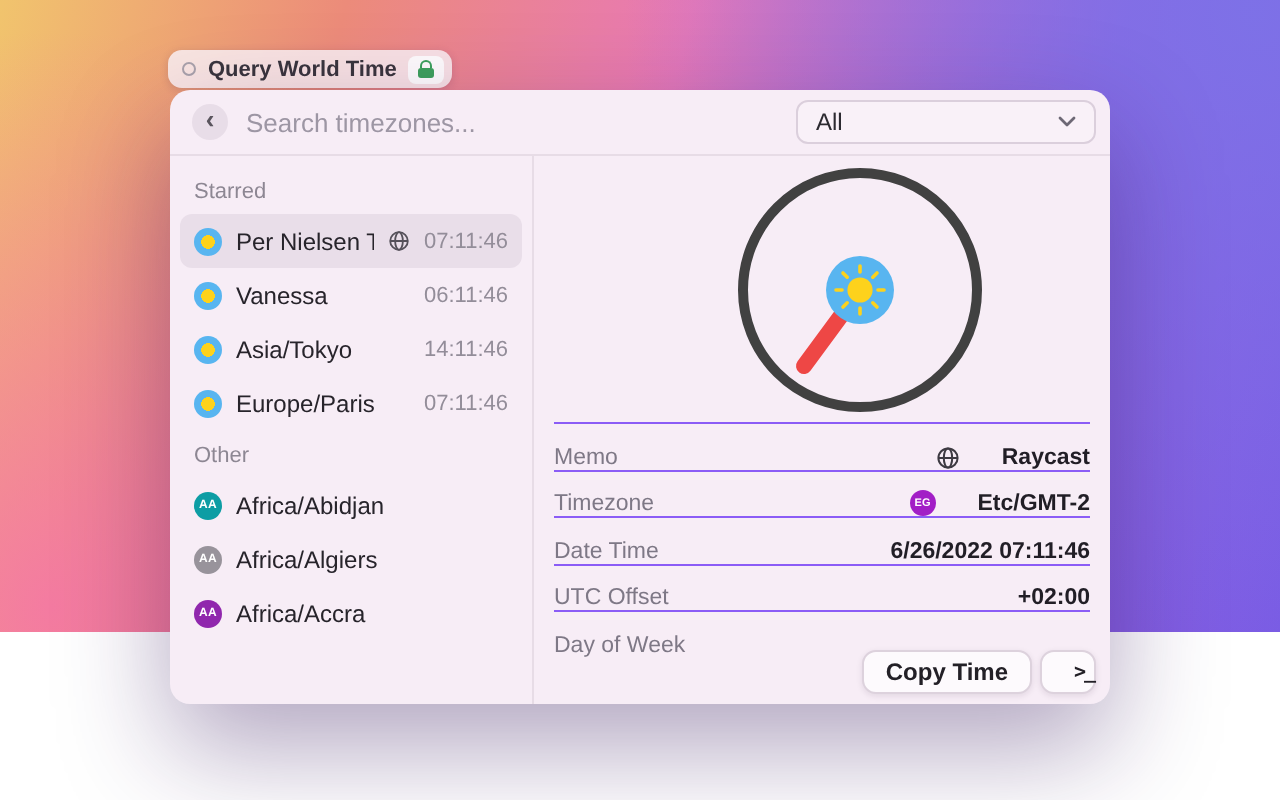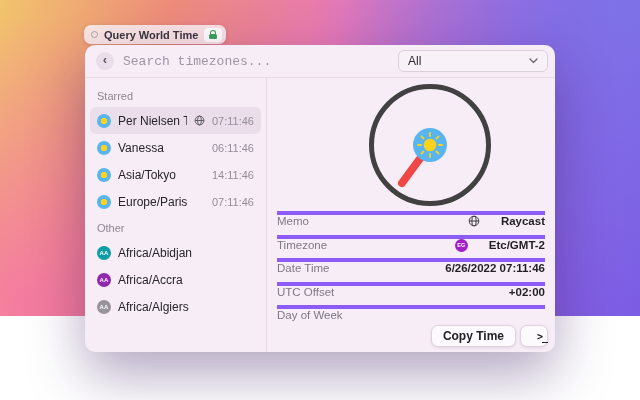--- a/index.html
+++ b/index.html
@@ -38,21 +38,21 @@
     display:flex; flex-direction:column;
     box-shadow:0 22px 55px rgba(50,18,90,.38);
   }
 
   .header { height:33px; flex:none; display:flex; align-items:center; gap:9px;
     padding:0 7px 0 11px; border-bottom:1px solid #e7dce6; }
   .back-btn { width:18px; height:18px; border-radius:50%; background:#e8dde8; border:none;
     color:#5a555e; font-size:13px; font-weight:700; line-height:16px; text-align:center;
     cursor:pointer; flex:none; padding-bottom:2px; }
   .search-input { flex:1; border:none; outline:none; background:transparent;
-    font-size:13px; color:#2e2b33; font-family:Liberation Mono, monospace; min-width:0; }
+    font-size:13px; color:#2e2b33; font-family:Liberation Sans, sans-serif; min-width:0; }
   .search-input::placeholder { color:#9d96a4; }
   .dropdown { width:150px; height:22px; flex:none; border:1px solid #dbcfdc; border-radius:6px;
     display:flex; align-items:center; justify-content:space-between; padding:0 9px;
     font-size:12px; color:#2c2a30; background:rgba(255,255,255,.25); cursor:pointer; }
 
   .body { flex:1; display:flex; min-height:0; }
 
   
   .sidebar { width:182px; flex:none; border-right:1px solid #e7dce6; padding:5px 5px 0 5px; overflow:hidden; }
   .section-title { font-size:11px; color:#8d8793; padding:7px 7px 5px; }
@@ -67,22 +67,22 @@
   .avatar { width:14px; height:14px; flex:none; border-radius:50%; color:#fff;
     font-size:6px; font-weight:700; display:flex; align-items:center; justify-content:center;
     letter-spacing:.2px; }
   .globe-mini { flex:none; display:flex; color:#4a4750; }
 
   
   .detail { flex:1; display:flex; flex-direction:column; position:relative; min-width:0; }
   .clock-area { height:133px; flex:none; display:flex; align-items:center; justify-content:center; }
   .clock-area svg { transform:translateX(19px); }
   .rows { padding:0 10px; }
-  .drow { height:23.5px; display:flex; align-items:flex-start; justify-content:space-between;
-    border-top:4px solid #8b5cf6; }
+  .drow { height:23.5px; display:flex; align-items:flex-end; justify-content:space-between;
+    border-top:1px solid #8b5cf6; }
   .drow-label { font-size:11.5px; color:#7e7886; }
   .drow-value { font-size:11.5px; font-weight:600; color:#211e26;
     display:flex; align-items:center; gap:21px; }
   .tz-avatar { width:13px; height:13px; border-radius:50%; color:#fff; font-size:5.5px;
     font-weight:700; display:flex; align-items:center; justify-content:center; }
 
   
   .actions { position:absolute; right:7px; bottom:5px; display:flex; gap:4px; }
   .act-btn { height:22px; background:#fdfafd; border:1px solid #ddd2dd; border-radius:7px;
     font-size:12px; font-weight:600; color:#232027; padding:0 11px; cursor:pointer;
@@ -157,27 +157,27 @@
         </div>
 
         <div class="section-title">Other</div>
 
         <div class="side-item">
           <span class="avatar" style="background: rgb(13, 157, 164);">AA</span>
           <span class="item-name">Africa/Abidjan</span>
         </div>
 
         <div class="side-item">
+          <span class="avatar" style="background: rgb(152, 147, 155);">AA</span>
+          <span class="item-name">Africa/Algiers</span>
+        </div>
+
+        <div class="side-item">
           <span class="avatar" style="background: rgb(144, 39, 173);">AA</span>
           <span class="item-name">Africa/Accra</span>
-        </div>
-
-        <div class="side-item">
-          <span class="avatar" style="background: rgb(152, 147, 155);">AA</span>
-          <span class="item-name">Africa/Algiers</span>
         </div>
 
         <div class="side-item">
           
           
         </div>
       </div>
 
       <div class="detail">
 

